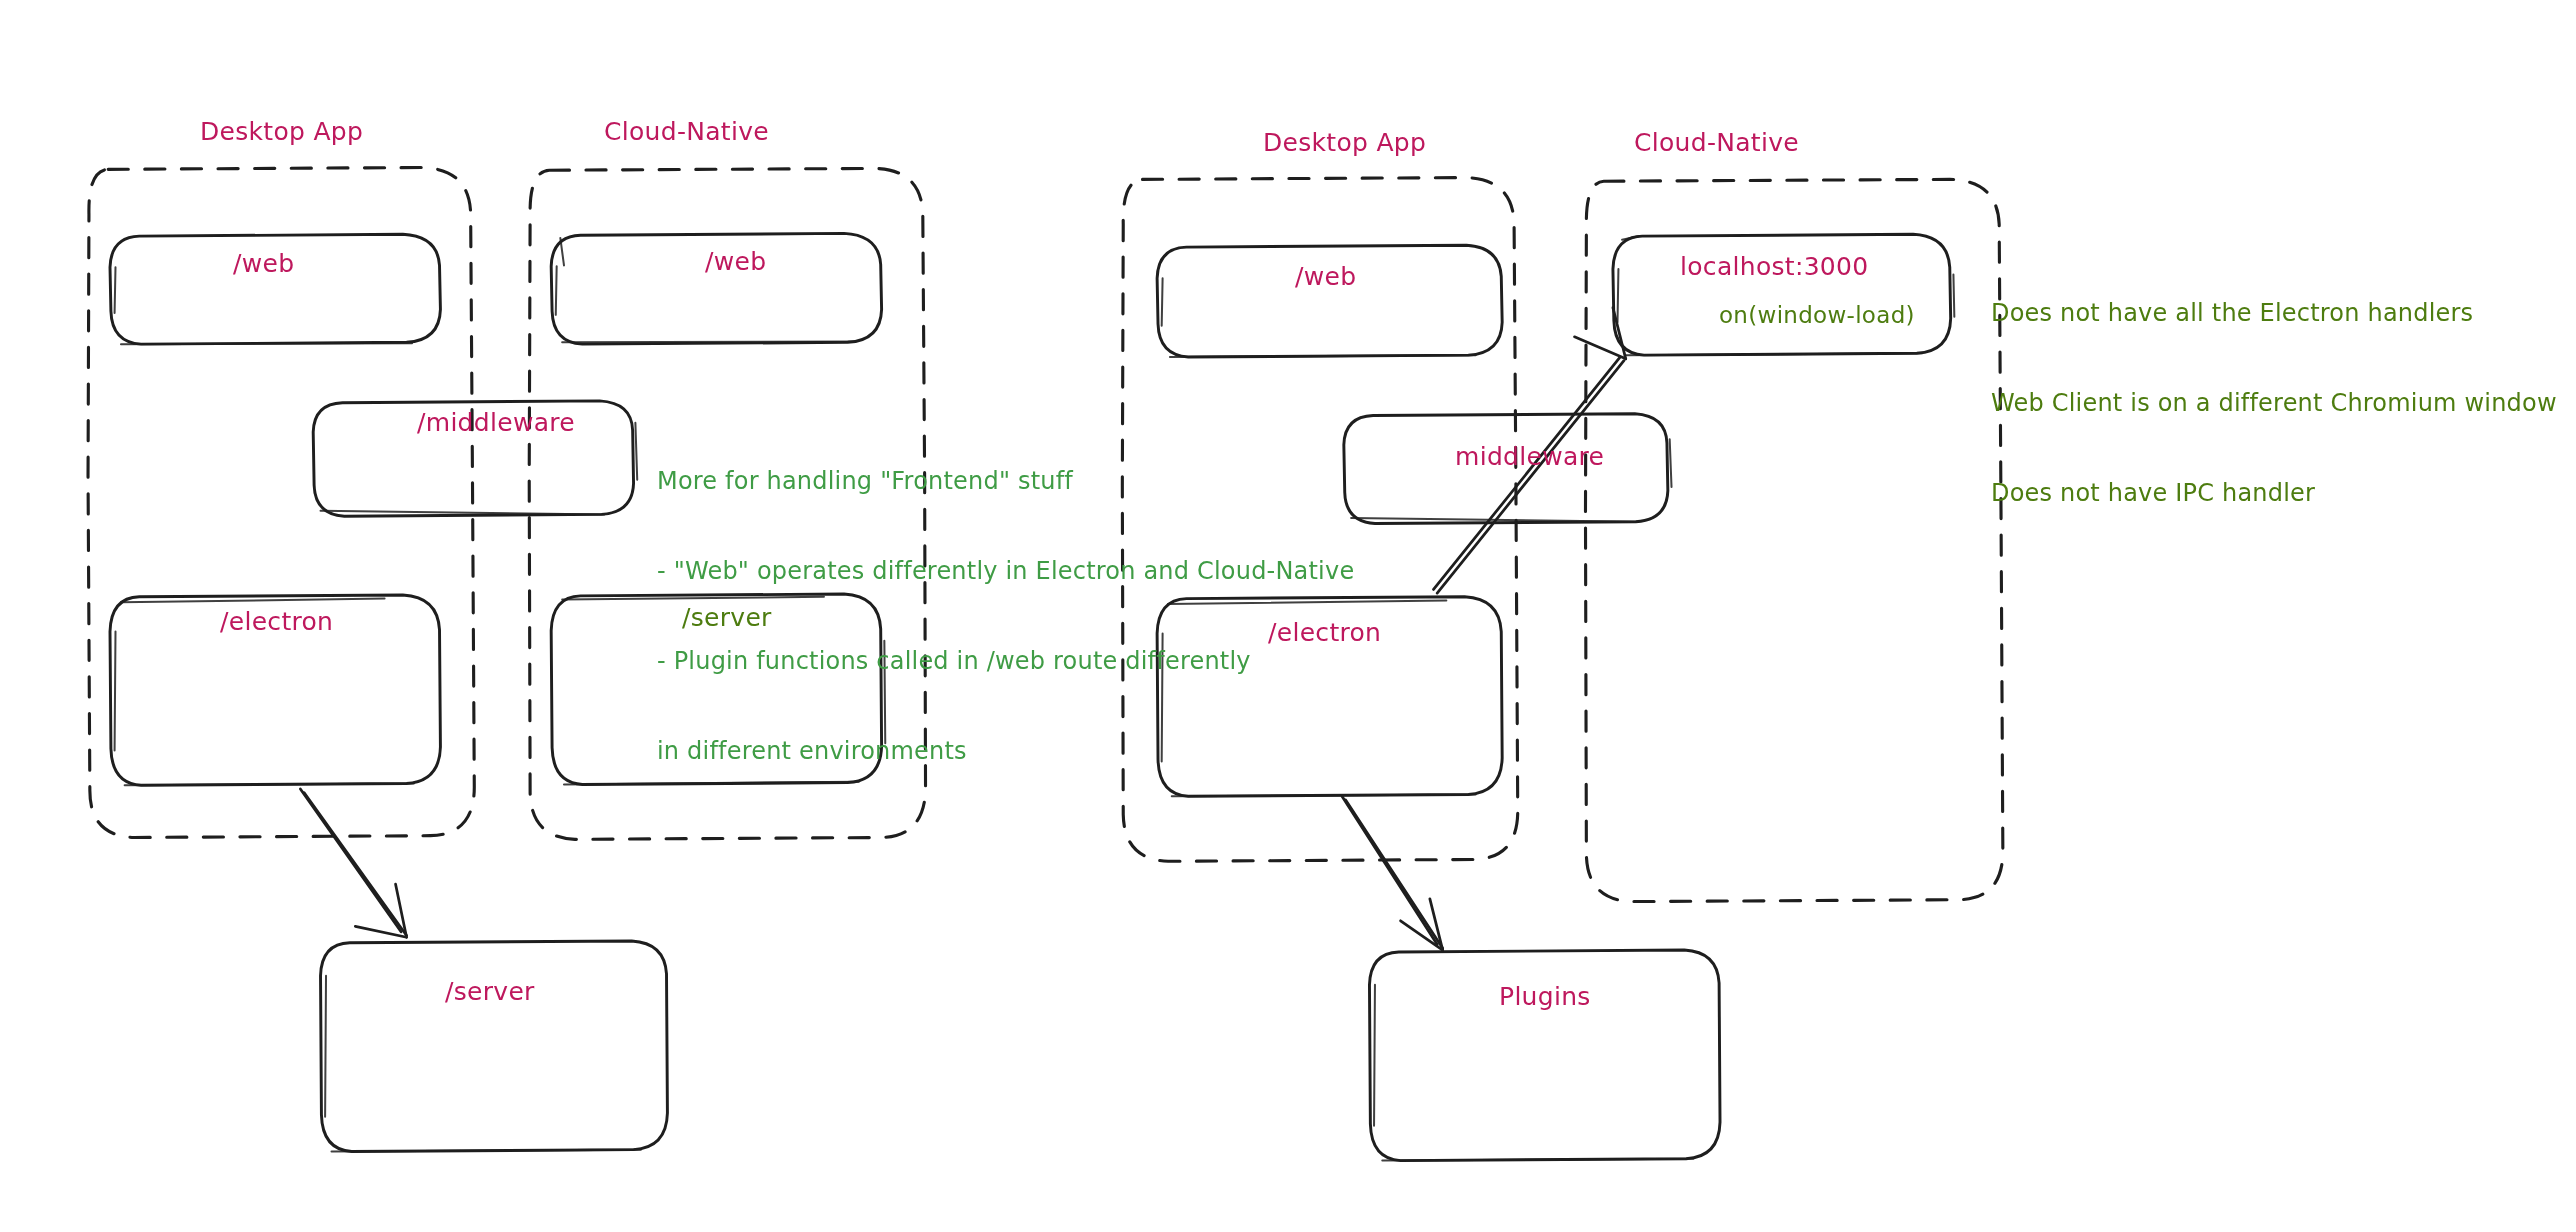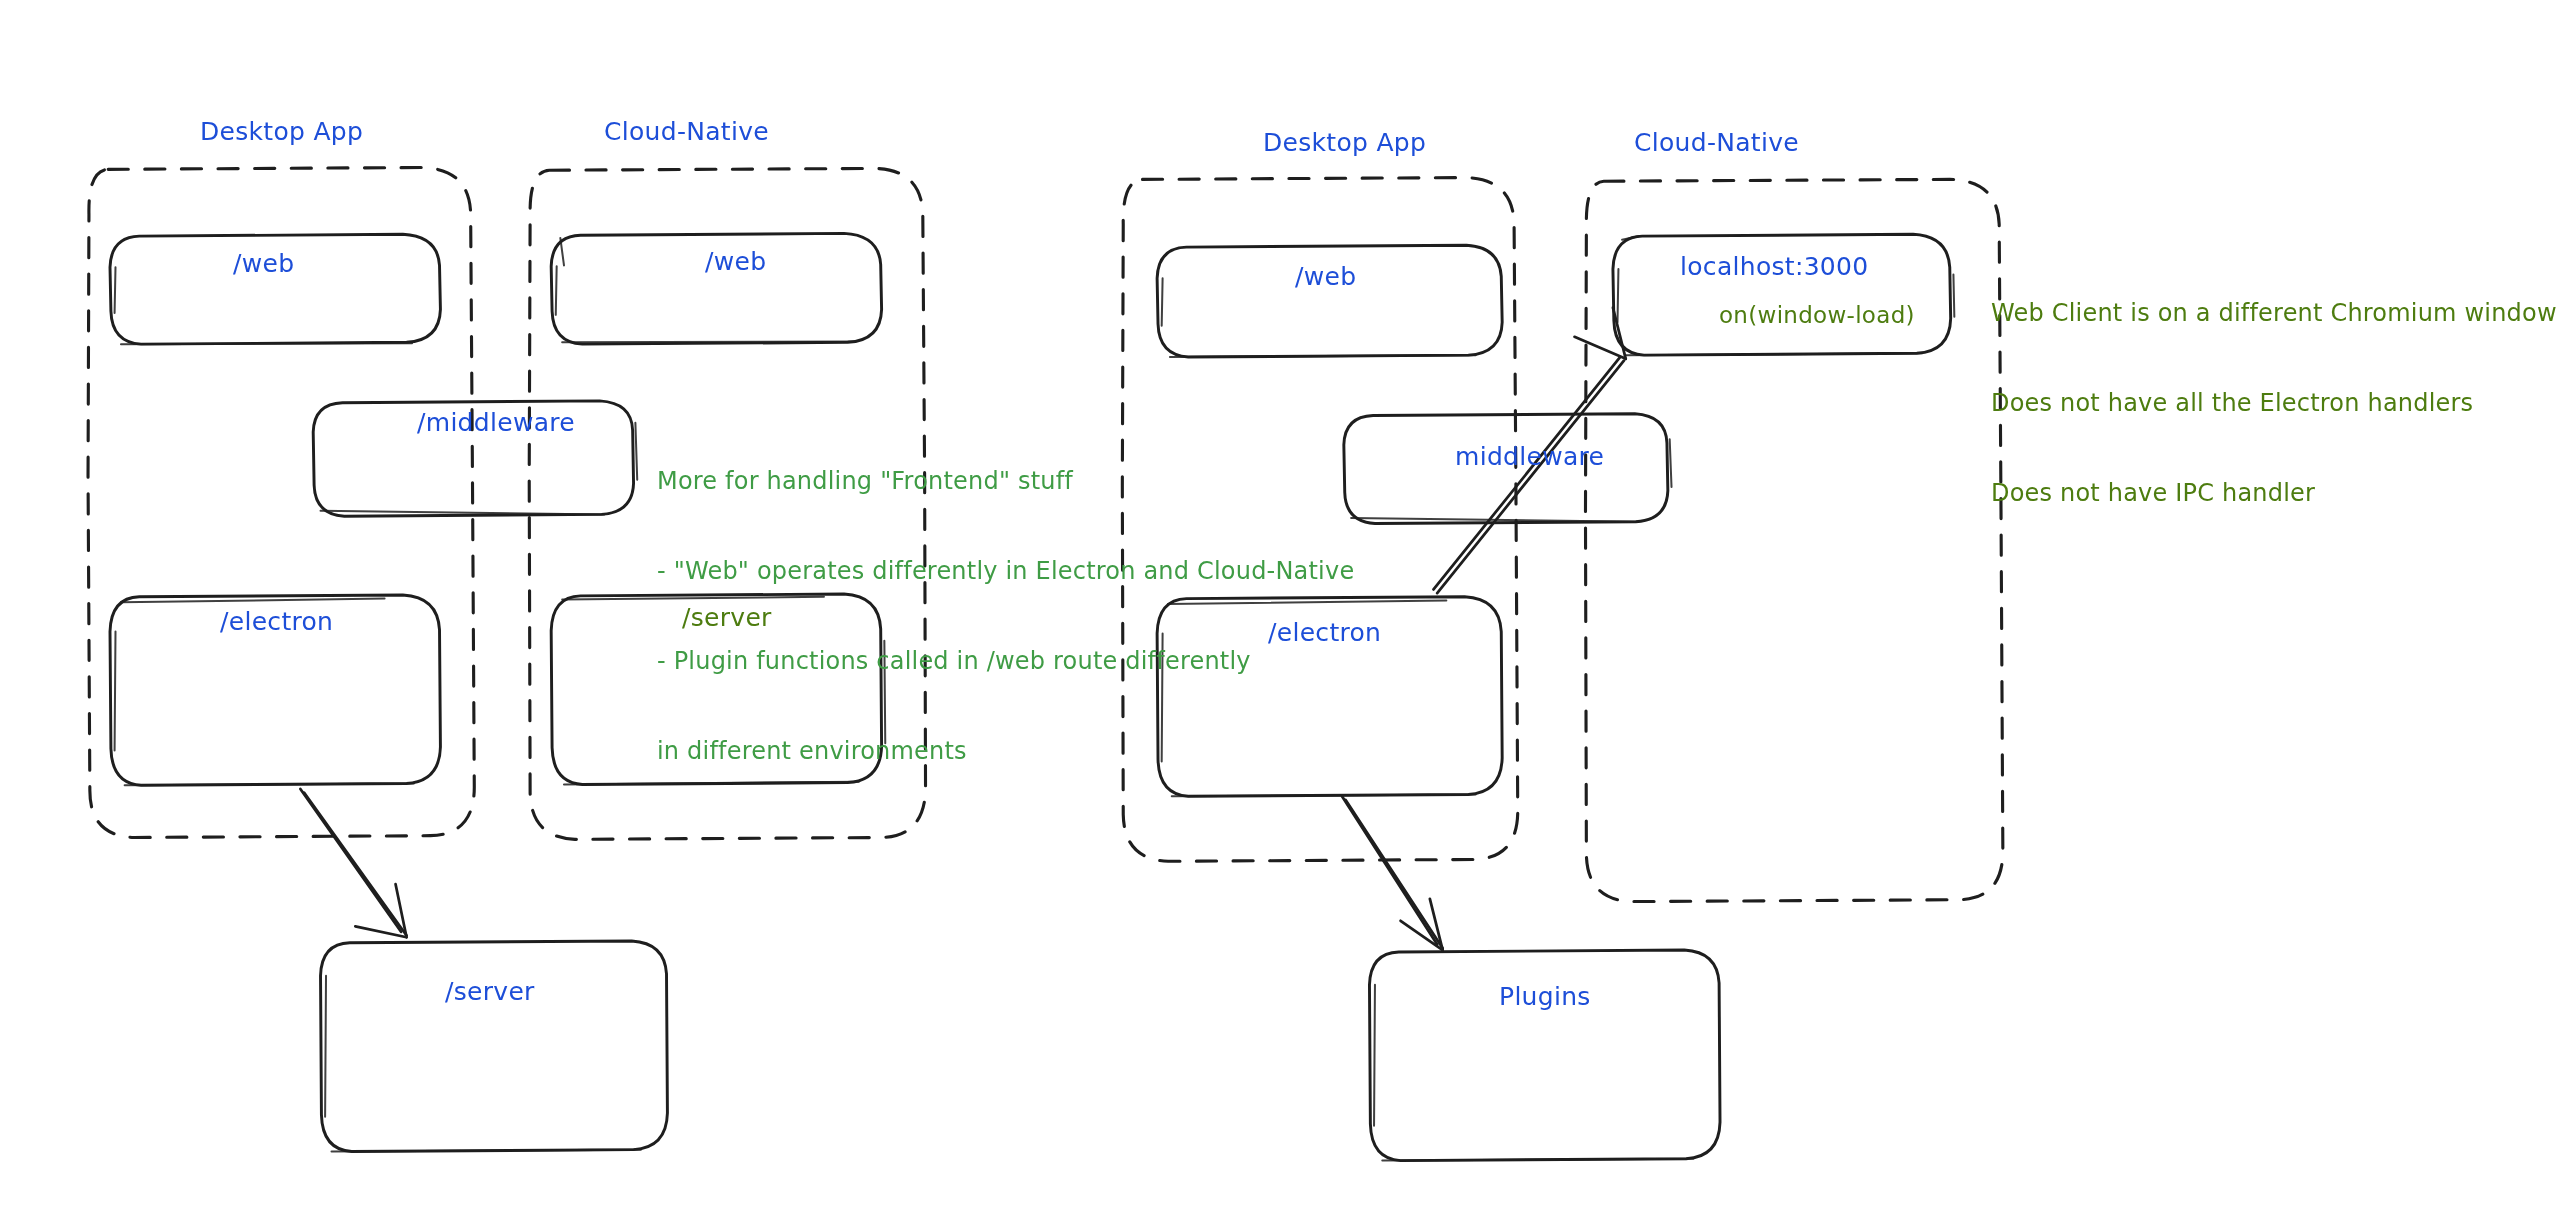--- a/index.html
+++ b/index.html
@@ -21,21 +21,21 @@
   .node-title{font-size:25px;}
   .node-sub{font-size:23px;}
   .note{
     position:absolute;
     font-size:24px;
     line-height:30px;
     white-space:pre;
     font-family:"DejaVu Sans", sans-serif;
     letter-spacing:0.2px;
   }
-  .c-black{color:#1d4ed8;}
+  .c-black{color:#be185d;}
   .c-red{color:#4d7c0f;}
   .c-green{color:#3f9c45;}
 </style>
 </head>
 <body>
 
 <svg id="canvas" viewBox="0 0 2814 1346" xmlns="http://www.w3.org/2000/svg">
   <defs>
     <style>
       .dash{fill:none;stroke:#1e1e1e;stroke-width:3.4;stroke-linecap:round;
@@ -160,17 +160,17 @@
 <div class="lbl node-title c-black" style="left:1499px;top:982px;">Plugins</div>
 
 <div class="note c-green" style="left:657px;top:406px;">
   <div>More for handling "Frontend" stuff</div>
   <div>- "Web" operates differently in Electron and Cloud-Native</div>
   <div>- Plugin functions called in /web route differently</div>
   <div>in different environments</div>
 </div>
 
 <div class="note c-red" style="left:1991px;top:238px;">
+  <div>Does not have all the Electron handlers</div>
   <div>Web Client is on a different Chromium window</div>
-  <div>Does not have all the Electron handlers</div>
   <div>Does not have IPC handler</div>
 </div>
 
 
 </body></html>

